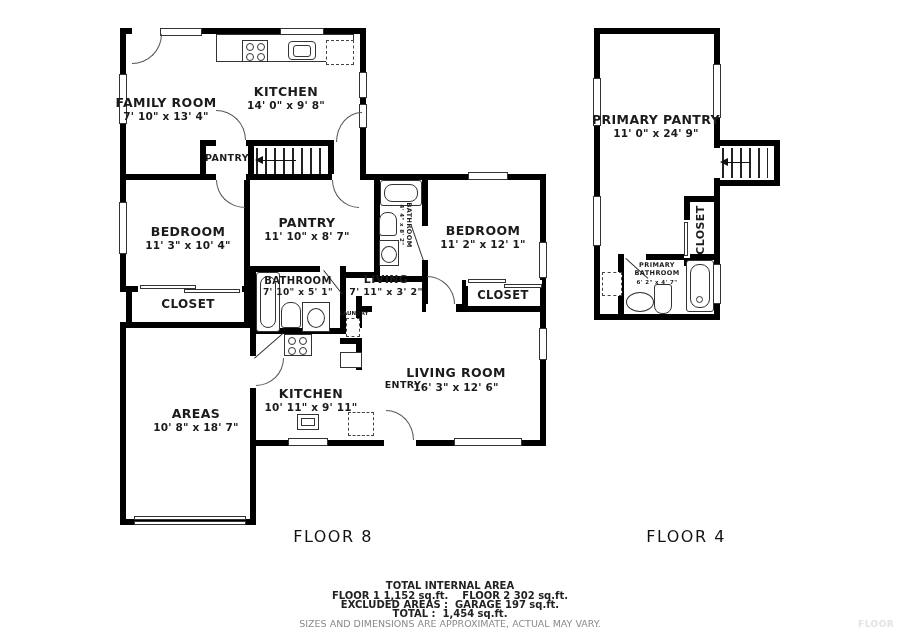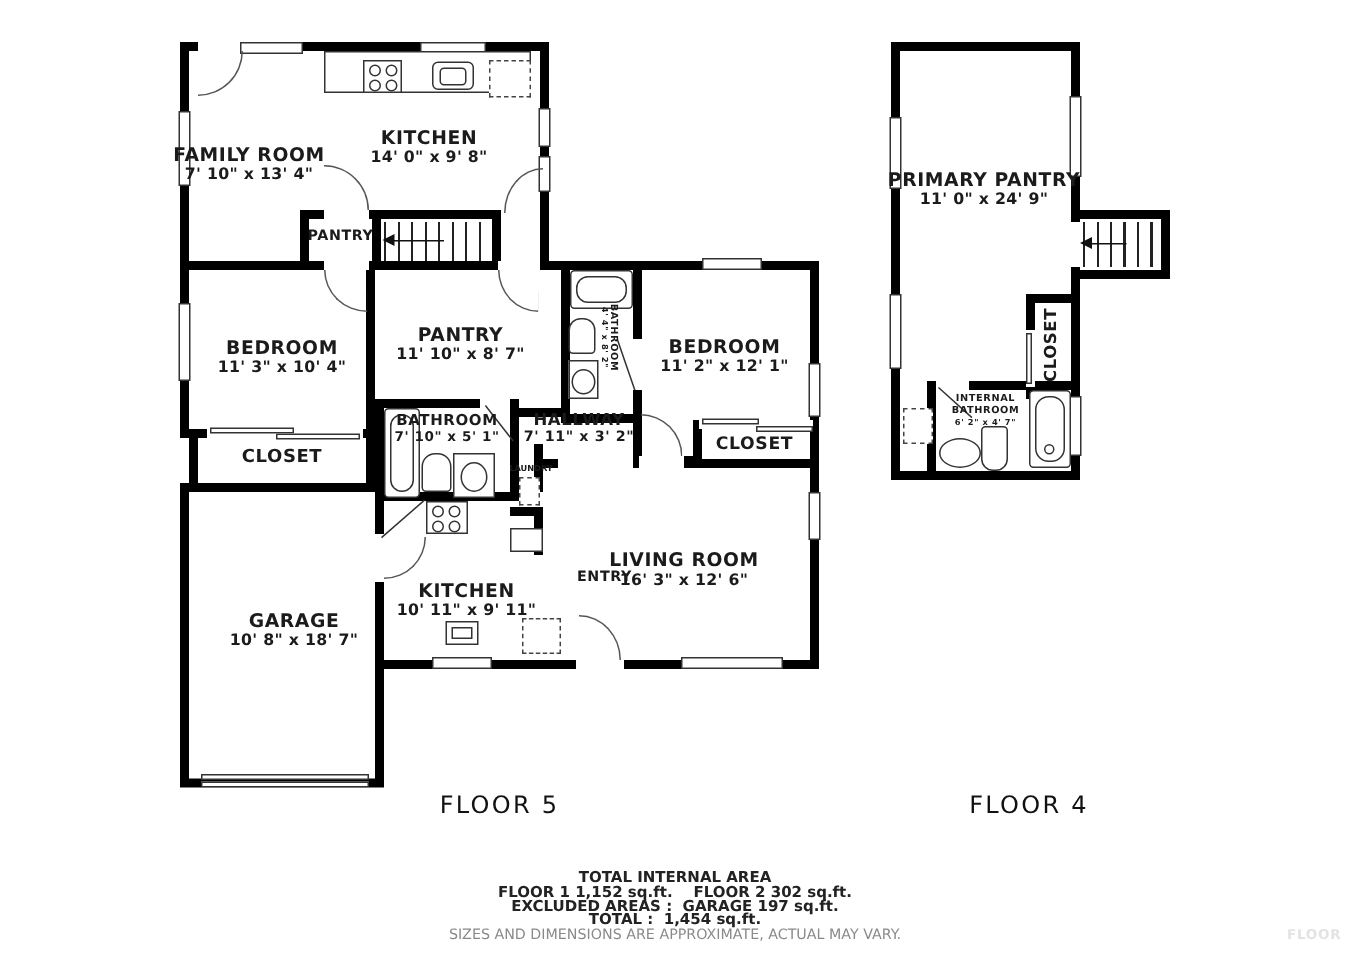--- a/index.html
+++ b/index.html
@@ -154,24 +154,24 @@
     <div class="lbl name" style="left:128px;top:224px;width:120px">BEDROOM</div>
     <div class="lbl dims" style="left:128px;top:239px;width:120px">11' 3" x 10' 4"</div>
     <div class="lbl name" style="left:247px;top:215px;width:120px">PANTRY</div>
     <div class="lbl dims" style="left:247px;top:230px;width:120px">11' 10" x 8' 7"</div>
     <div class="lbl name" style="left:423px;top:223px;width:120px">BEDROOM</div>
     <div class="lbl dims" style="left:423px;top:238px;width:120px">11' 2" x 12' 1"</div>
     <div class="lbl name" style="left:138px;top:297px;width:100px;font-size:12px">CLOSET</div>
     <div class="lbl name" style="left:453px;top:288px;width:100px;font-size:11.5px">CLOSET</div>
     <div class="lbl mid" style="left:253px;top:275px;width:90px;font-size:10px">BATHROOM</div>
     <div class="lbl tinydims" style="left:253px;top:287px;width:90px">7' 10" x 5' 1"</div>
-    <div class="lbl mid" style="left:336px;top:273px;width:100px;font-size:11px">HALLWAY</div>
+    <div class="lbl mid" style="left:336px;top:273px;width:100px;font-size:11px">LIVING</div>
     <div class="lbl tinydims" style="left:336px;top:286px;width:100px;font-size:9.5px">7' 11" x 3' 2"</div>
     <div class="lbl tiny" style="left:332px;top:310px;width:44px">LAUNDRY</div>
-    <div class="lbl name" style="left:136px;top:406px;width:120px">GARAGE</div>
+    <div class="lbl name" style="left:136px;top:406px;width:120px">AREAS</div>
     <div class="lbl dims" style="left:136px;top:421px;width:120px">10' 8" x 18' 7"</div>
     <div class="lbl name" style="left:251px;top:386px;width:120px">KITCHEN</div>
     <div class="lbl dims" style="left:251px;top:401px;width:120px">10' 11" x 9' 11"</div>
     <div class="lbl name" style="left:396px;top:365px;width:120px">LIVING ROOM</div>
     <div class="lbl dims" style="left:396px;top:381px;width:120px">16' 3" x 12' 6"</div>
     <div class="lbl small" style="left:377px;top:379px;width:52px">ENTRY</div>
 
     <div class="lbl vwrap" style="left:371px;top:190px;width:70px;height:70px">
       <div style="font-size:6.5px">BATHROOM</div>
       <div style="font-size:5.5px">4' 4" x 8' 2"</div>
@@ -203,25 +203,25 @@
     <div class="fix" style="left:686px;top:260px;width:28px;height:52px;border-radius:3px"></div>
     <div class="fix" style="left:690px;top:264px;width:20px;height:44px;border-radius:9px;border-width:1px"></div>
     <div class="dot" style="left:696px;top:296px;width:7px;height:7px"></div>
     <div class="fix" style="left:654px;top:284px;width:18px;height:30px;border-radius:3px 3px 8px 8px"></div>
     <div class="fix" style="left:626px;top:292px;width:28px;height:20px;border-radius:50%"></div>
     <div class="dash" style="left:602px;top:272px;width:20px;height:24px"></div>
 
     <div class="lbl name" style="left:586px;top:112px;width:140px">PRIMARY PANTRY</div>
     <div class="lbl dims" style="left:586px;top:127px;width:140px">11' 0" x 24' 9"</div>
     <div class="lbl" style="left:672px;top:222px;width:60px;height:16px;transform:rotate(-90deg);font-size:11px">CLOSET</div>
-    <div class="lbl" style="left:634px;top:262px;width:46px;font-size:6.5px;white-space:normal;line-height:7.5px">INTERNAL BATHROOM</div>
+    <div class="lbl" style="left:634px;top:262px;width:46px;font-size:6.5px;white-space:normal;line-height:7.5px">PRIMARY BATHROOM</div>
     <div class="lbl" style="left:621px;top:279px;width:72px;font-size:5.5px">6' 2" x 4' 7"</div>
   </section>
 
-  <div class="caption" style="left:273px;top:527px;width:120px">FLOOR 5</div>
+  <div class="caption" style="left:273px;top:527px;width:120px">FLOOR 8</div>
   <div class="caption" style="left:626px;top:527px;width:120px">FLOOR 4</div>
 
   <footer>
     <div class="foot" style="top:580px">TOTAL INTERNAL AREA</div>
     <div class="foot" style="top:590px">FLOOR 1 1,152 sq.ft.&nbsp;&nbsp;&nbsp;&nbsp;FLOOR 2 302 sq.ft.</div>
     <div class="foot" style="top:599px">EXCLUDED AREAS :&nbsp; GARAGE 197 sq.ft.</div>
     <div class="foot" style="top:608px">TOTAL :&nbsp; 1,454 sq.ft.</div>
     <div class="foot gray" style="top:618px">SIZES AND DIMENSIONS ARE APPROXIMATE, ACTUAL MAY VARY.</div>
   </footer>
   <div class="wmark" style="left:858px;top:619px">FLOOR</div>

